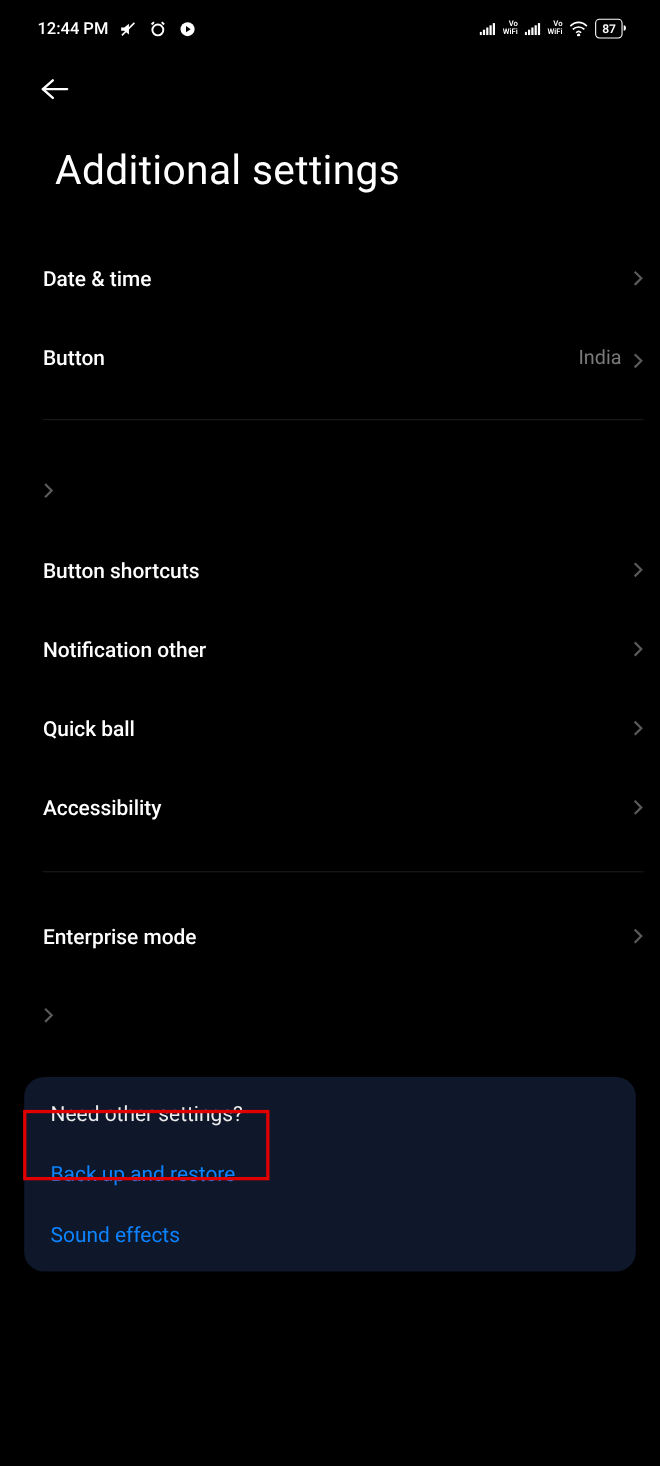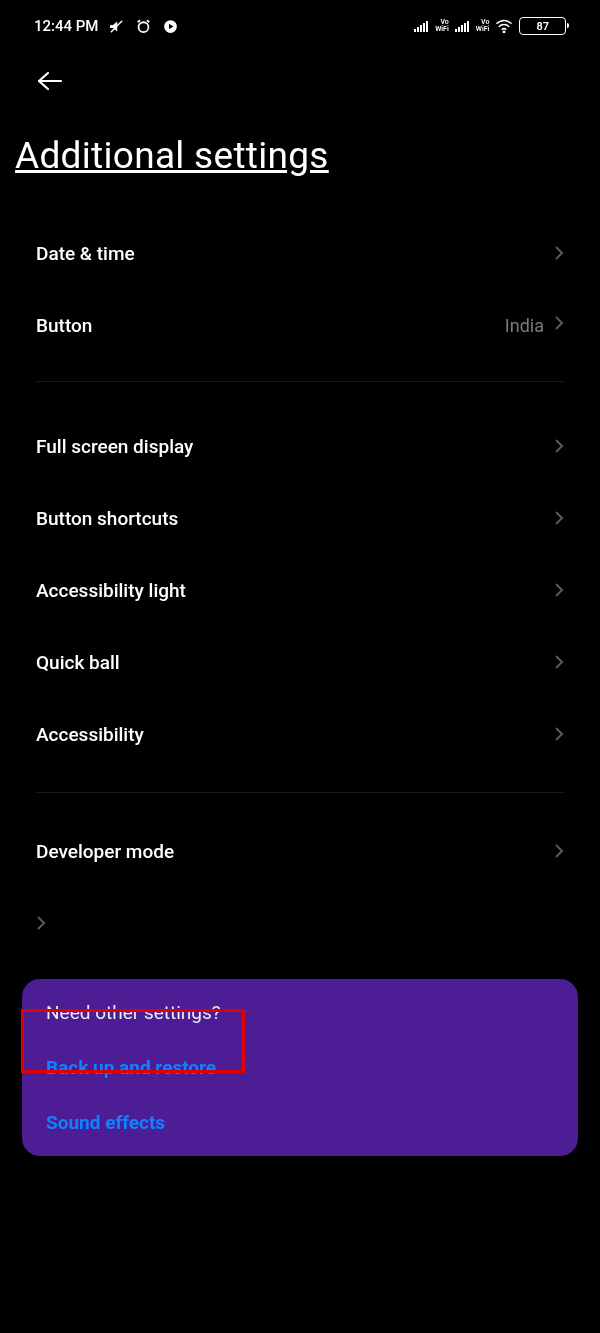--- a/index.html
+++ b/index.html
@@ -39,21 +39,21 @@
     font-size: 7px;
     line-height: 7px;
     font-weight: 600;
     text-align: right;
   }
   .battery {
     display: inline-flex;
     align-items: center;
     border: 1.5px solid #fff;
     border-radius: 4px;
-    padding: 1px 16px;
+    padding: 1px 5px;
     font-size: 11px;
     font-weight: 600;
     position: relative;
     height: 18px;
   }
   .battery::after {
     content: "";
     position: absolute;
     right: -4px;
     top: 5px;
@@ -64,41 +64,41 @@
   }
   .back-row {
     padding: 22px 36px 10px 36px;
   }
   .back-btn {
     display: inline-flex;
   }
   .page-title {
     font-size: 37px;
     font-weight: 400;
-    padding: 28px 36px 40px 15px;
+    padding: 28px 36px 40px 50px;
     letter-spacing: 0.3px;
-    text-decoration: underline;
   }
   .list {
-    padding: 0 36px;
+    padding: 0 15px;
+    margin-left: 24px;
   }
   .row {
     display: flex;
     align-items: center;
     justify-content: space-between;
     height: 72px;
     font-size: 19px;
     font-weight: 500;
   }
   .row-label {
     color: #ffffff;
   }
   .row-right {
     display: flex;
-    align-items: flex-start;
+    align-items: flex-end;
     gap: 10px;
   }
   .row-value {
     color: #7a7a7a;
     font-size: 18px;
     font-weight: 400;
   }
   .chevron {
     color: #5a5a5a;
     display: inline-flex;
@@ -117,34 +117,34 @@
     position: absolute;
     left: 21px;
     top: 1009px;
     width: 224px;
     height: 64px;
     border: 3px solid #e00000;
     pointer-events: none;
   }
   .card {
     margin: 20px 22px 0 22px;
-    background: #4c1d95;
+    background: #0f172a;
     border-radius: 18px;
     padding: 22px 24px 22px 24px;
   }
   .card-title {
     font-size: 19px;
     color: #eeeeee;
     font-weight: 400;
     margin-bottom: 20px;
   }
   .card-link {
     font-size: 19px;
     color: #0d84ff;
-    font-weight: 700;
+    font-weight: 400;
     margin-top: 32px;
   }
   .card-link:first-of-type {
     margin-top: 0;
   }
 </style>
 </head>
 <body>
 
 <div class="status-bar">
@@ -237,39 +237,38 @@
         <svg width="10" height="16" viewBox="0 0 10 16" fill="none" stroke="#5a5a5a" stroke-width="2">
             <polyline points="2,2 8,8 2,14"></polyline>
           </svg>
       </span>
     </span>
   </div>
 
   <div class="divider"></div>
 
   <div class="row">
-    <span class="row-label">Full screen display</span>
     <span class="chevron">
       <svg width="10" height="16" viewBox="0 0 10 16" fill="none" stroke="#5a5a5a" stroke-width="2">
           <polyline points="2,2 8,8 2,14"></polyline>
         </svg>
     </span>
   </div>
 
   <div class="row">
     <span class="row-label">Button shortcuts</span>
     <span class="chevron">
       <svg width="10" height="16" viewBox="0 0 10 16" fill="none" stroke="#5a5a5a" stroke-width="2">
           <polyline points="2,2 8,8 2,14"></polyline>
         </svg>
     </span>
   </div>
 
   <div class="row">
-    <span class="row-label">Accessibility light</span>
+    <span class="row-label">Notification other</span>
     <span class="chevron">
       <svg width="10" height="16" viewBox="0 0 10 16" fill="none" stroke="#5a5a5a" stroke-width="2">
           <polyline points="2,2 8,8 2,14"></polyline>
         </svg>
     </span>
   </div>
 
   <div class="row">
     <span class="row-label">Quick ball</span>
     <span class="chevron">
@@ -285,21 +284,21 @@
     <span class="chevron">
       <svg width="10" height="16" viewBox="0 0 10 16" fill="none" stroke="#5a5a5a" stroke-width="2">
           <polyline points="2,2 8,8 2,14"></polyline>
         </svg>
     </span>
   </div>
 
   <div class="divider2"></div>
 
   <div class="row">
-    <span class="row-label">Developer mode</span>
+    <span class="row-label">Enterprise mode</span>
     <span class="chevron">
       <svg width="10" height="16" viewBox="0 0 10 16" fill="none" stroke="#5a5a5a" stroke-width="2">
           <polyline points="2,2 8,8 2,14"></polyline>
         </svg>
     </span>
   </div>
 
   <div class="row">
     <span class="chevron">
       <svg width="10" height="16" viewBox="0 0 10 16" fill="none" stroke="#5a5a5a" stroke-width="2">

